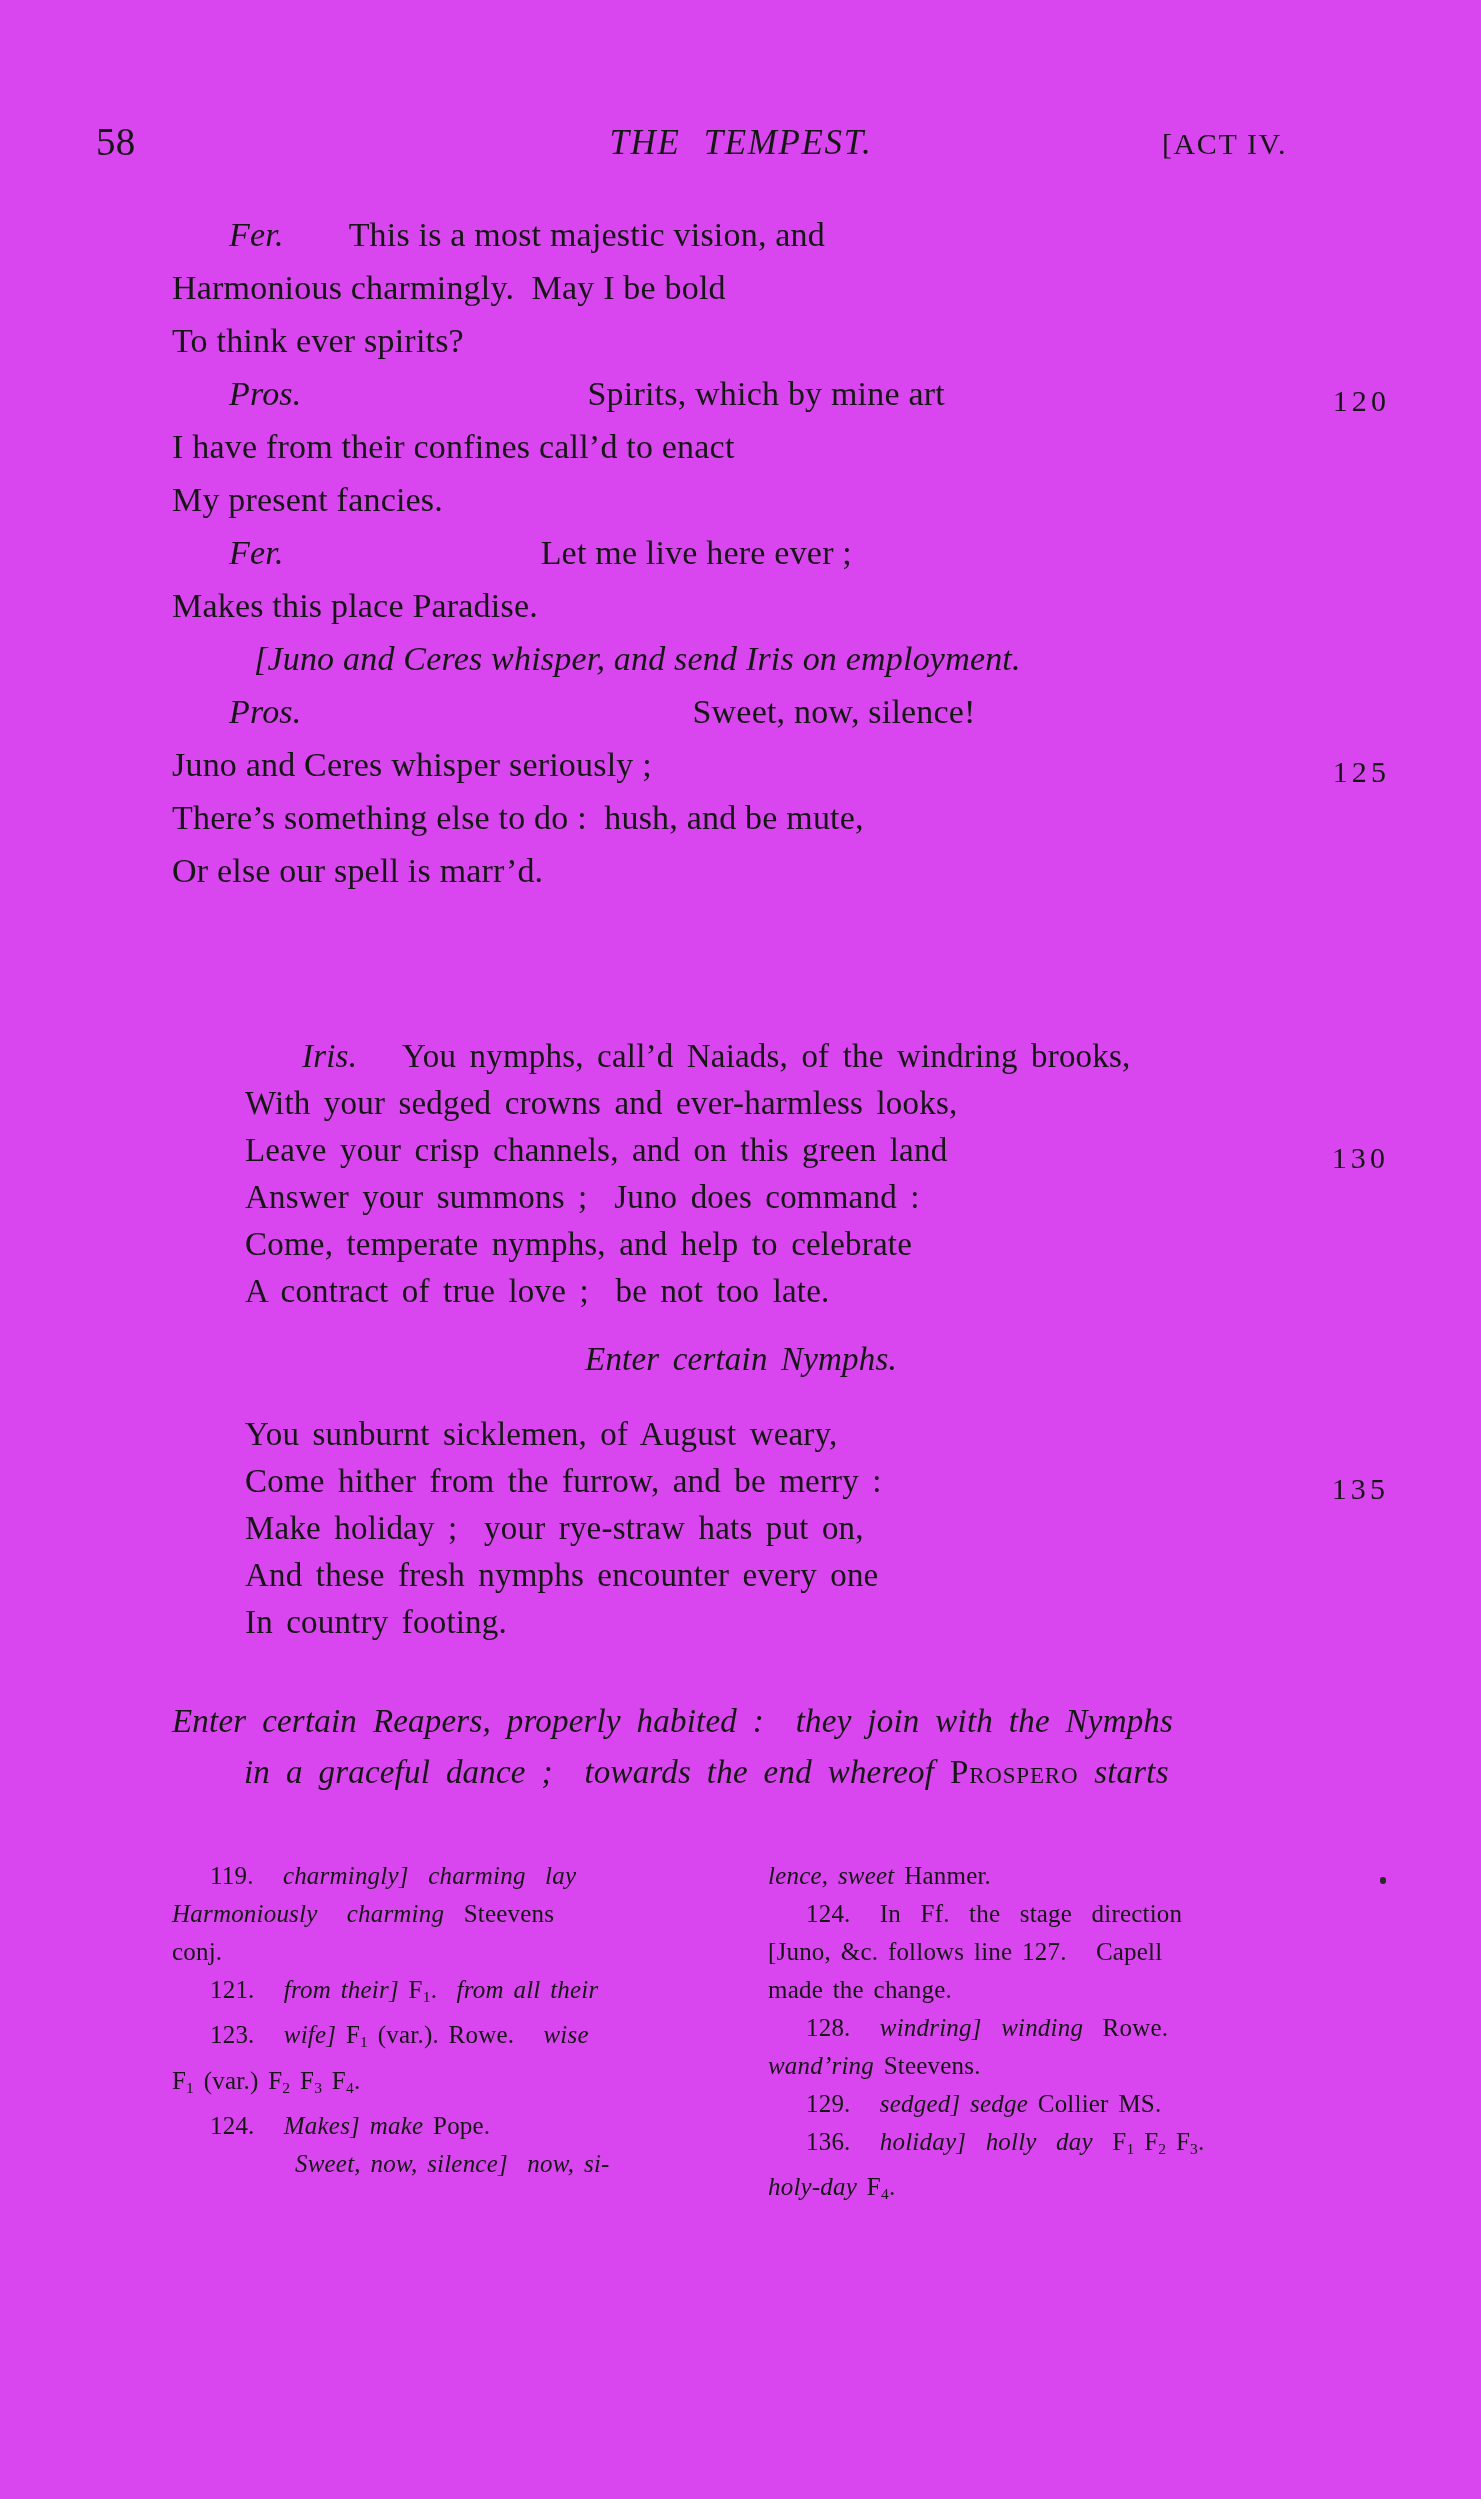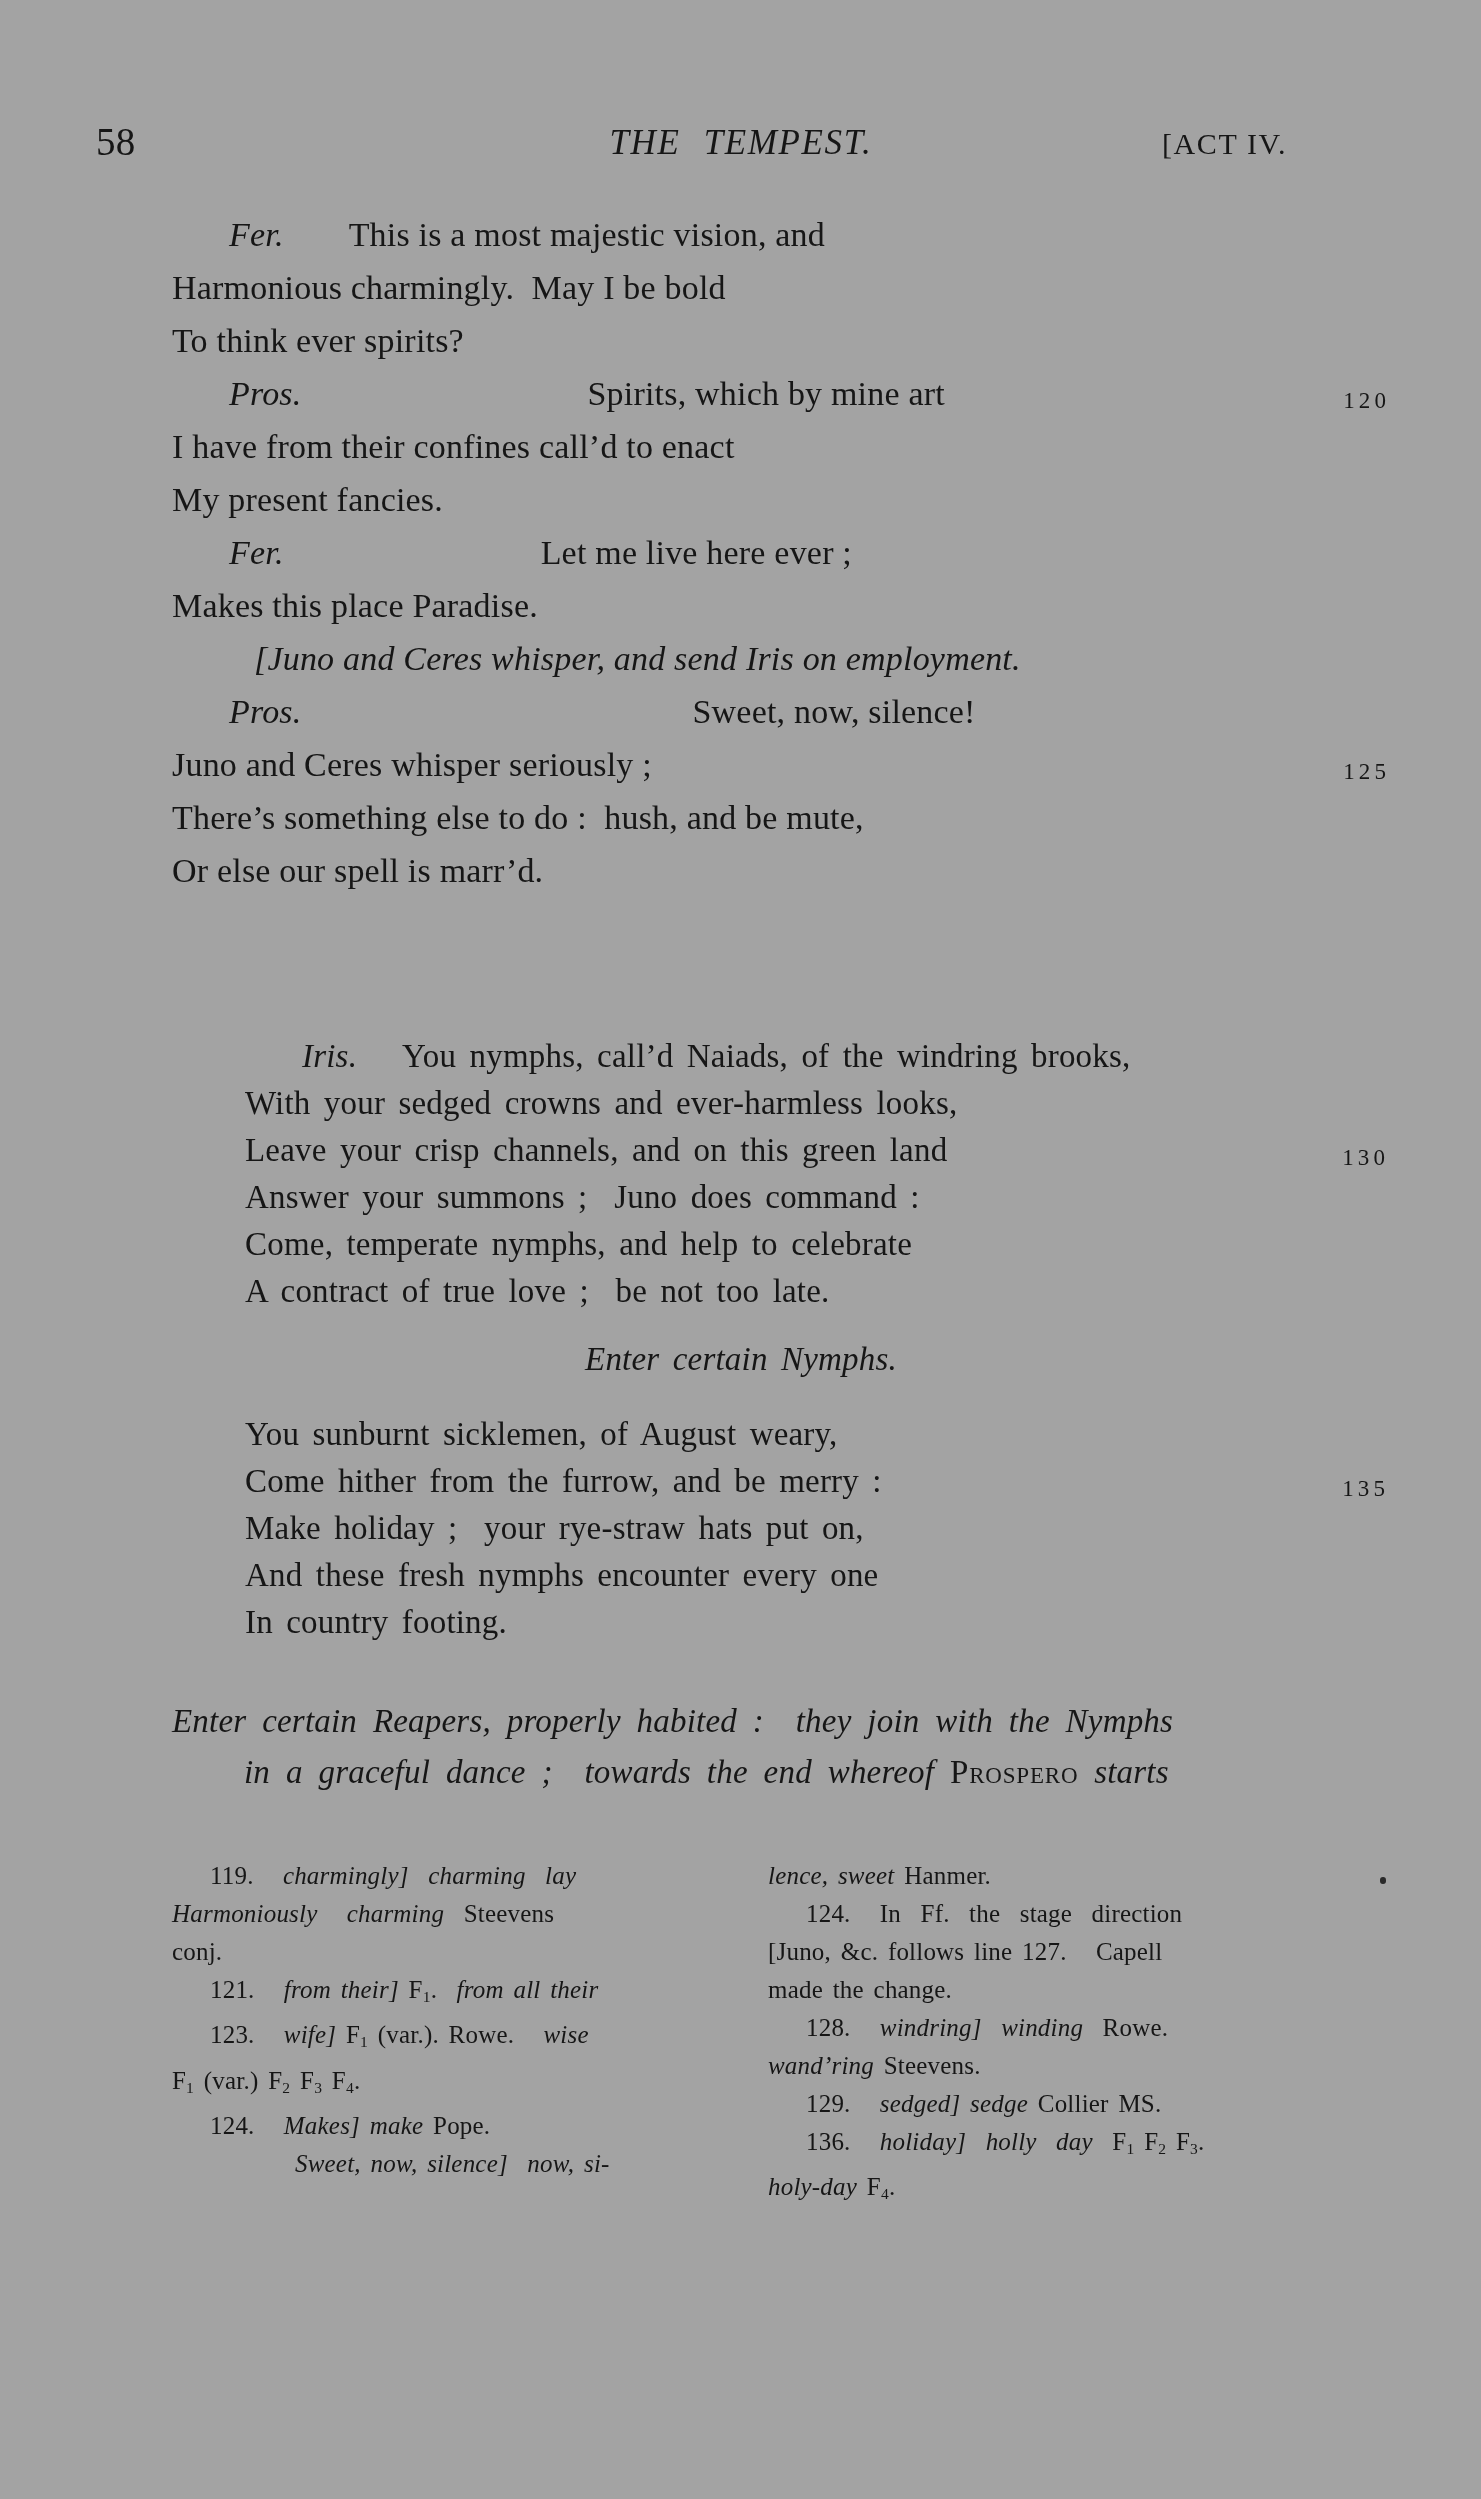--- a/index.html
+++ b/index.html
@@ -1,37 +1,37 @@
 <!DOCTYPE html>
 <html style="font-size:13px"><head>
 <meta charset="utf-8">
 <style>
   html,body{margin:0;padding:0;background:#ffffff;}
   .page{
     position:relative;
     width:1482px;height:2500px;
-    background:#a3a3a3;
+    background:#d946ef;
     color:#161616;
     font-family:"Liberation Serif","DejaVu Serif",serif;
     overflow:hidden;
     letter-spacing:0.2px;
   }
   
   .pagenum{position:absolute;left:96px;top:119px;font-size:39px;}
   .runtitle{position:absolute;left:0;right:0;top:123px;text-align:center;
     font-style:italic;font-size:35px;letter-spacing:1.6px;word-spacing:13px;}
   .actlabel{position:absolute;left:1162px;top:127px;font-size:30px;letter-spacing:1.6px;}
   
   .line{white-space:pre;position:relative;}
   .s-i{font-style:italic;}
   .s-r{font-style:normal;}
   .s-sc{font-style:normal;font-variant:small-caps;letter-spacing:0.8px;}
   .s-sub{font-size:0.62em;vertical-align:-0.28em;}
   .gap{display:inline-block;}
-  .lineno{position:absolute;right:0;top:6.5px;font-size:23px;letter-spacing:4.1px;font-style:normal;}
+  .lineno{position:absolute;right:0;top:6.5px;font-size:30px;letter-spacing:4.1px;font-style:normal;}
   
   .b1{position:absolute;left:172px;top:208px;width:1218px;
       font-size:34px;line-height:53px;}
   .b2{position:absolute;left:245px;top:1007px;width:1144px;
       font-size:33px;line-height:47px;word-spacing:4.9px;}
   .nymphs{position:absolute;left:0;right:0;top:1341px;text-align:center;
       font-style:italic;font-size:33px;word-spacing:4.9px;}
   .b3{position:absolute;left:245px;top:1411px;width:1144px;
       font-size:33px;line-height:47px;word-spacing:4.9px;}
   .reapers{position:absolute;left:172px;top:1696px;width:1161px;

